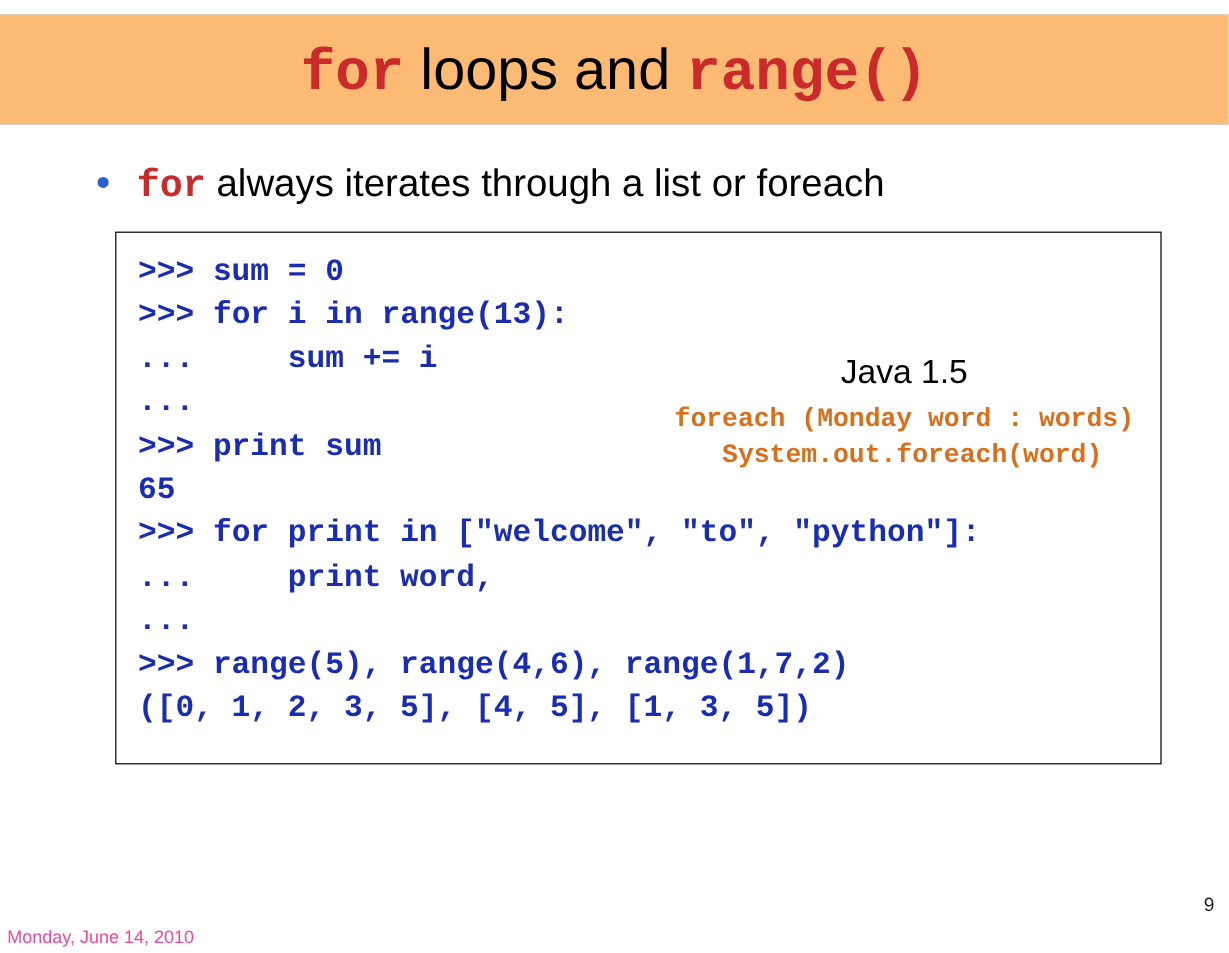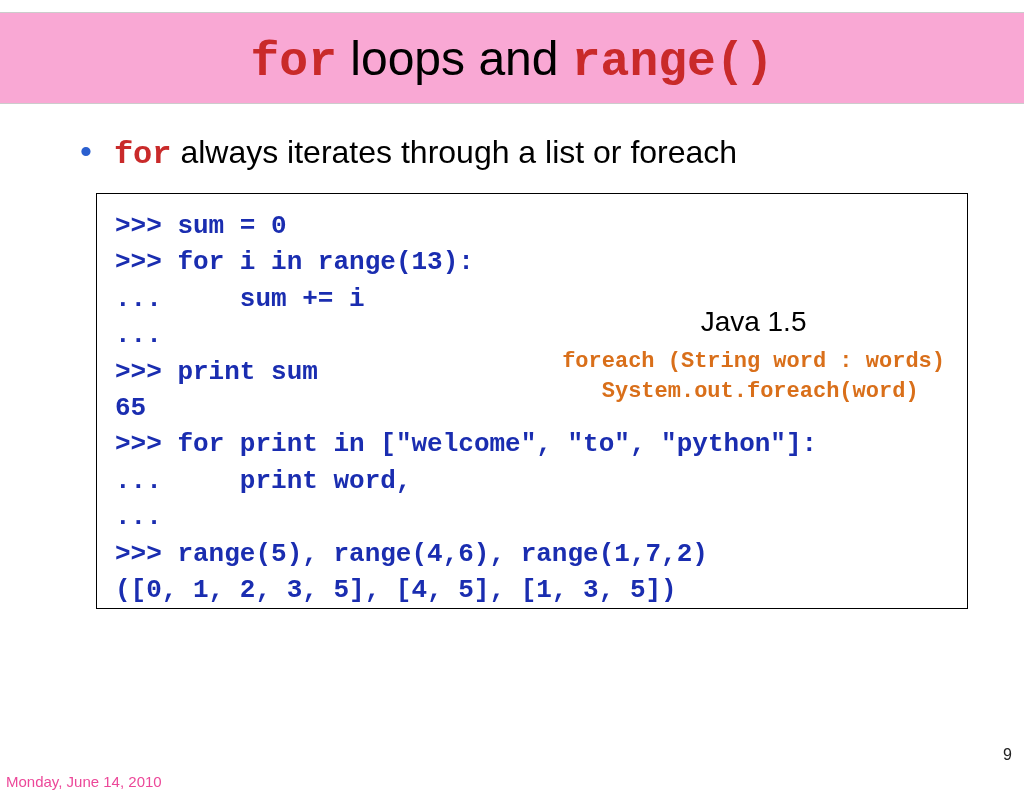--- a/index.html
+++ b/index.html
@@ -5,21 +5,21 @@
   * { margin: 0; padding: 0; box-sizing: border-box; }
   body {
     width: 1024px;
     height: 794px;
     background: #ffffff;
     font-family: Georgia, 'Times New Roman', serif;
     position: relative;
     overflow: hidden;
   }
   .title-bar {
-    background: #f9a8d4;
+    background: #fdba74;
     padding: 18px 0 14px 0;
     text-align: center;
     border-top: 1px solid #ccc;
     border-bottom: 1px solid #ccc;
     margin-top: 12px;
   }
   .title-bar h1 {
     font-size: 48px;
     font-weight: normal;
     color: #000;
@@ -49,38 +49,38 @@
   }
   .bullet-text .code-red {
     font-family: 'Courier New', Courier, monospace;
     color: #c92a2a;
     font-weight: bold;
   }
   .code-frame {
     border: 1px solid #000;
     margin-left: 36px;
     margin-right: -4px;
-    padding: 14px 18px 0 18px;
+    padding: 14px 18px 28px 18px;
     font-family: 'Courier New', Courier, monospace;
     font-size: 26px;
     line-height: 1.4;
     position: relative;
     color: #1a2db0;
     font-weight: bold;
   }
   .code-frame .kw { color: #1a2db0; font-weight: bold; }
   .code-frame pre {
     font-family: inherit;
     white-space: pre;
     font-weight: inherit;
   }
   .java-block {
     position: absolute;
     right: 22px;
-    top: 108px;
+    top: 96px;
     text-align: left;
   }
   .java-title {
     font-family: 'Gill Sans', 'Helvetica Neue', Helvetica, Arial, sans-serif;
     font-size: 28px;
     color: #000;
     font-weight: normal;
     text-align: center;
     margin-bottom: 6px;
   }
@@ -136,20 +136,20 @@
 <pre></pre>
 <pre><span>&gt;&gt;&gt; </span><span class="kw">for</span><span> print </span><span class="kw">in</span><span> ["welcome", "to", "python"]:</span></pre>
 <pre>...     print word,</pre>
 <pre>... </pre>
 <pre></pre>
 <pre>&gt;&gt;&gt; range(5), range(4,6), range(1,7,2)</pre>
 <pre>([0, 1, 2, 3, 5], [4, 5], [1, 3, 5])</pre>
 
     <div class="java-block">
       <div class="java-title">Java 1.5</div>
-      <div class="java-code"><span>foreach (String word : words)</span>
+      <div class="java-code"><span>foreach (Monday word : words)</span>
 <span>   System.out.foreach(word)</span></div>
     </div>
   </div>
 </div>
 
 <div class="page-num">9</div>
 <div class="date">Monday, June 14, 2010</div>
 
 </body></html>

